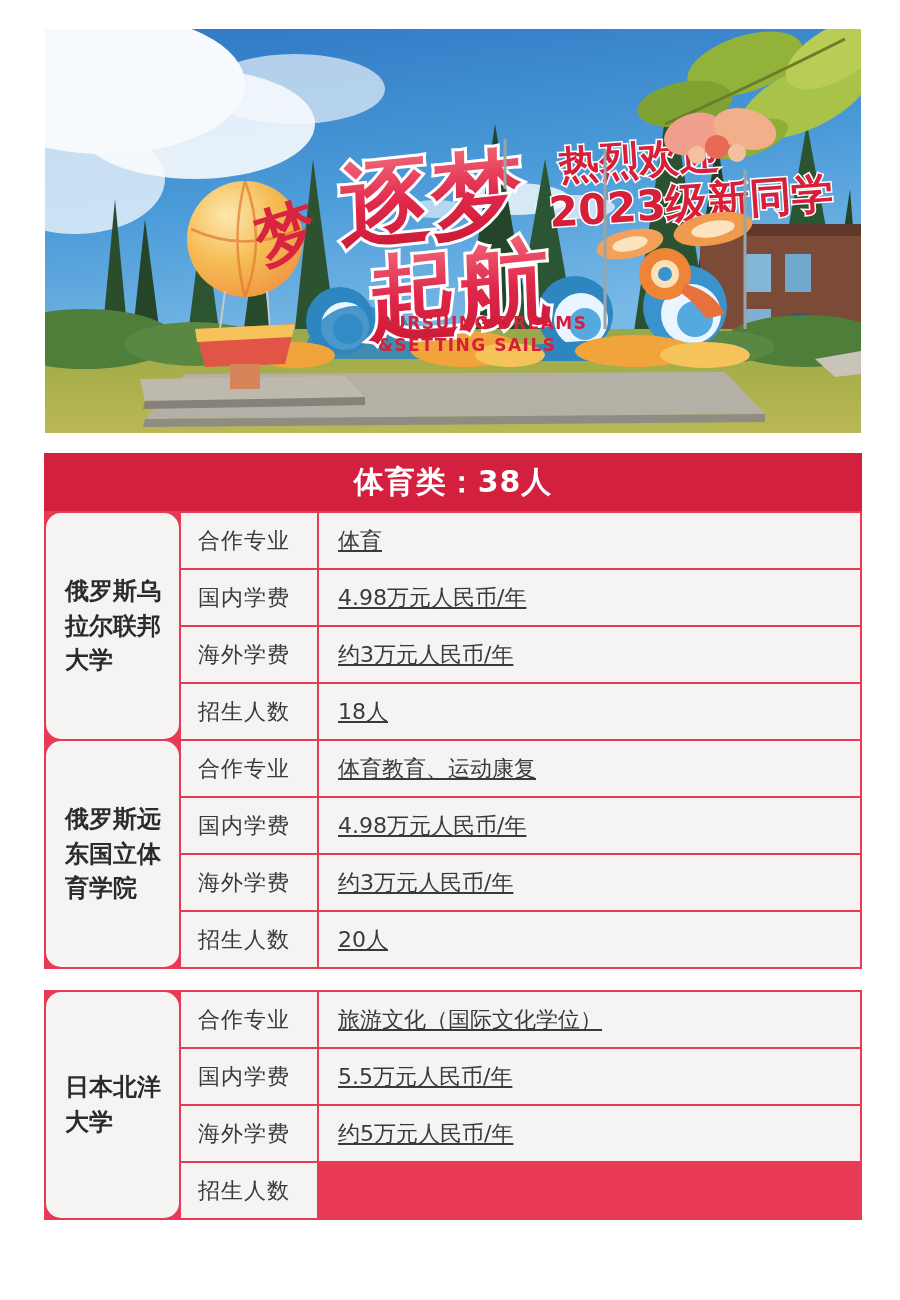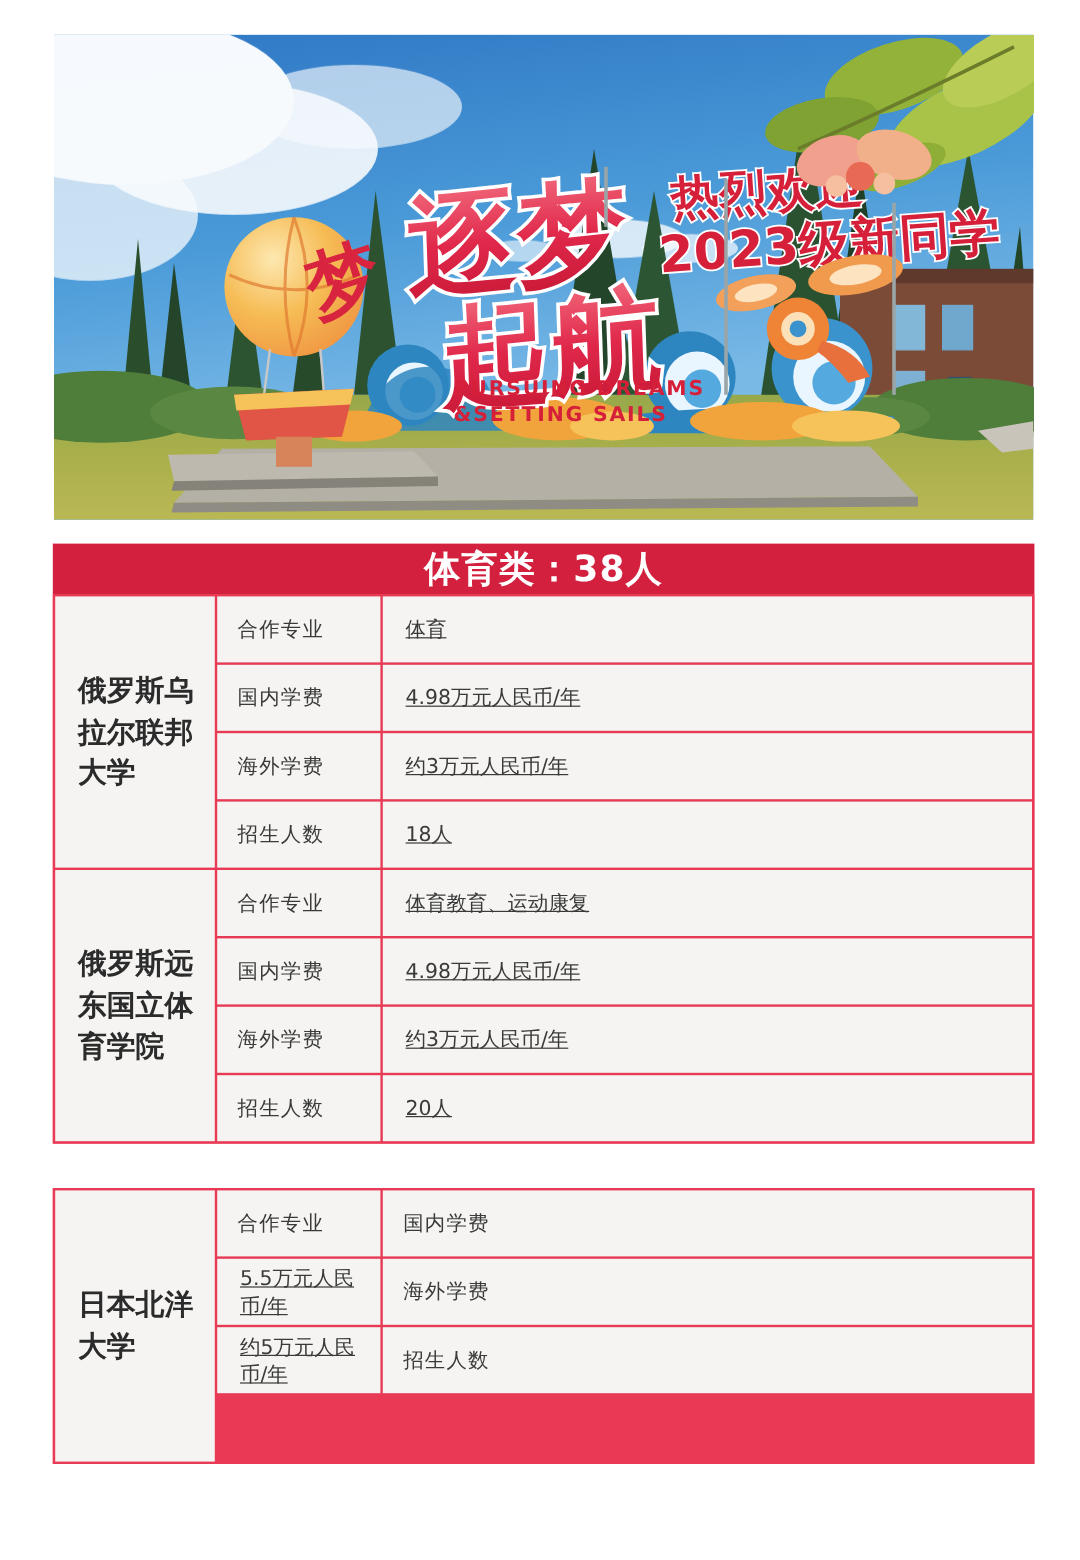--- a/index.html
+++ b/index.html
@@ -26,21 +26,21 @@
   
   .tbl {
     position: absolute;
     left: 44px;
     width: 818px;
   }
   .tbl-1 { top: 453px; }
   .tbl-2 { top: 990px; }
 
   .tbl-header {
-    height: 42px;
+    height: 58px;
     background: #d2203e;
     color: #ffffff;
     font-size: 30px;
     font-weight: bold;
     display: flex;
     align-items: center;
     justify-content: center;
     letter-spacing: 1px;
   }
   .tbl-body {
@@ -48,31 +48,32 @@
     grid-template-columns: 133px 136px 1fr;
     grid-auto-rows: 55px;
     gap: 2px;
     background: #e83a55;          
     border: 2px solid #e83a55;
   }
   .cell {
     background: #f5f4f2;
     display: flex;
     align-items: center;
-    font-size: 17px;
+    font-size: 22px;
     color: #3a3a3a;
   }
   .uni-cell {
     grid-row: span 4;
     grid-column: 1;
     font-weight: bold;
     font-size: 24px;
     color: #2b2b2b;
     line-height: 1.45;
     padding: 0 14px 0 19px;
+    border-radius: 15px;
   }
   .label-cell { padding-left: 17px; letter-spacing: 1px; }
   .value-cell { padding-left: 19px; text-decoration: underline; }
 </style>
 </head>
 <body>
 
 <div class="page">
 
   <div class="photo-wrap">
@@ -268,20 +269,21 @@
       <div class="cell value-cell">20人</div>
     </div>
   </section>
 
   <section class="tbl tbl-2">
     <div class="tbl-body">
 
       <div class="cell uni-cell">日本北洋大学</div>
 
       <div class="cell label-cell">合作专业</div>
+      <div class="cell value-cell">旅游文化（国际文化学位）</div>
 
       <div class="cell label-cell">国内学费</div>
       <div class="cell value-cell">5.5万元人民币/年</div>
 
       <div class="cell label-cell">海外学费</div>
       <div class="cell value-cell">约5万元人民币/年</div>
 
       <div class="cell label-cell">招生人数</div>
     </div>
   </section>

